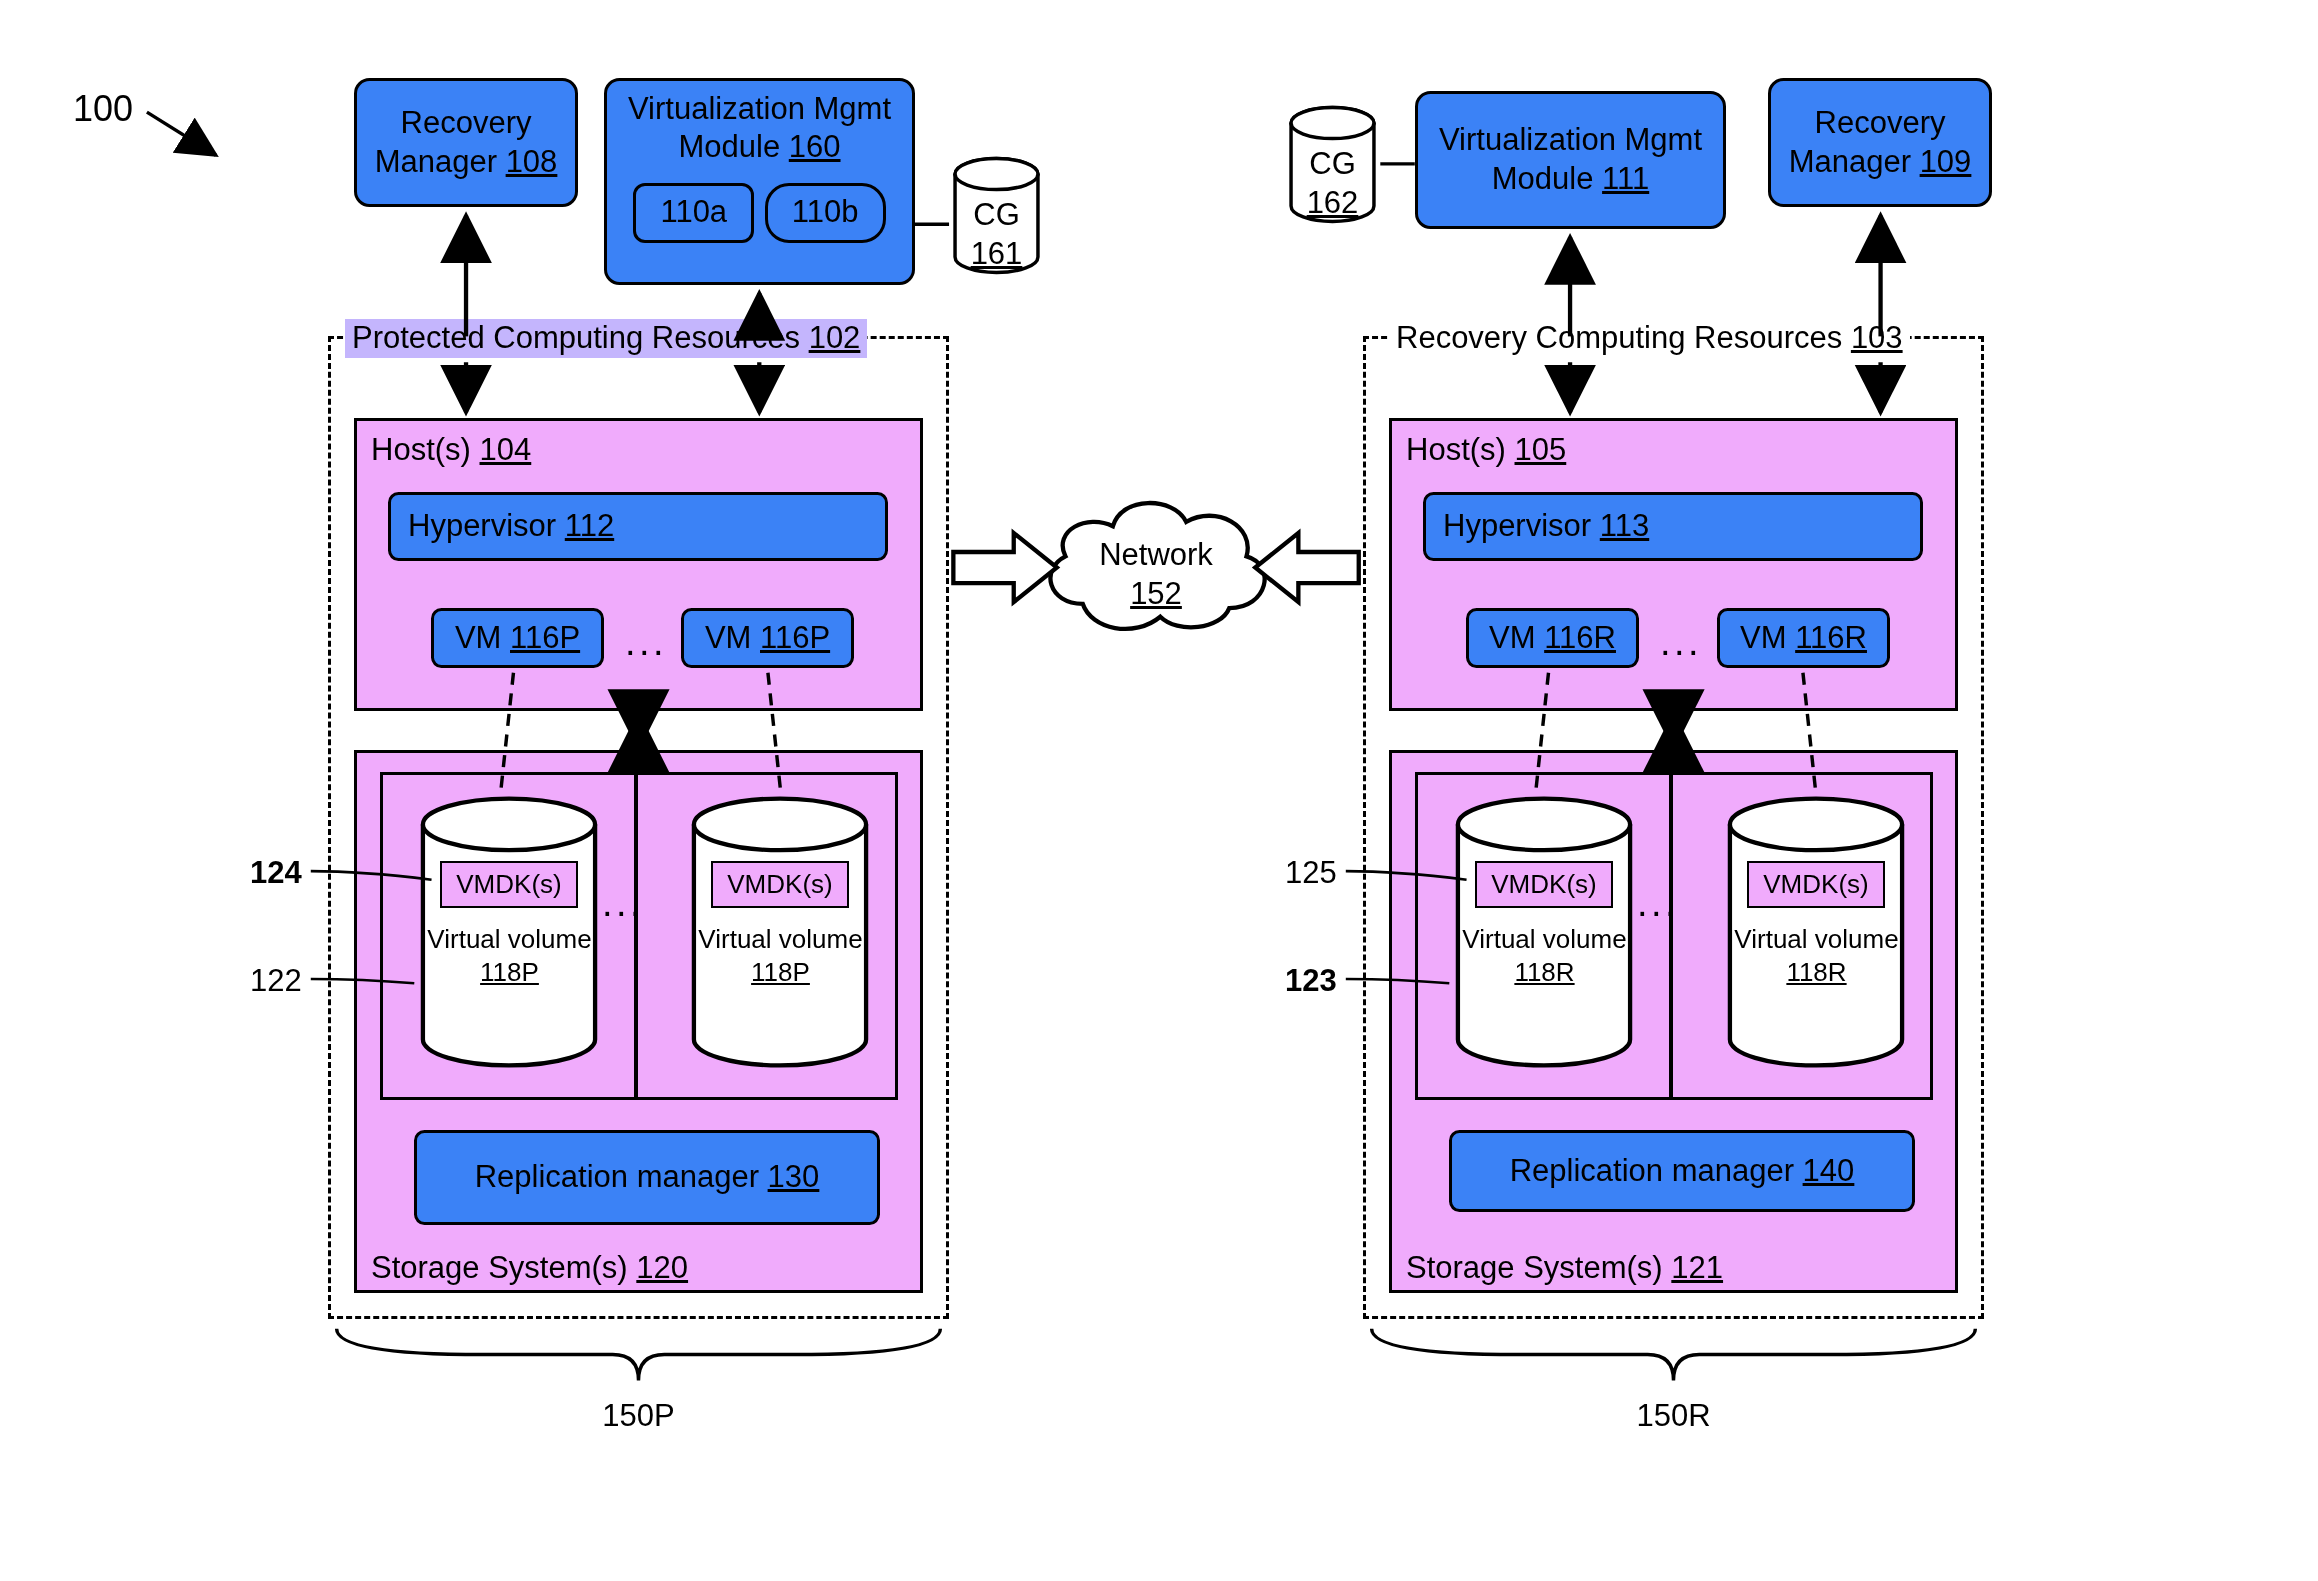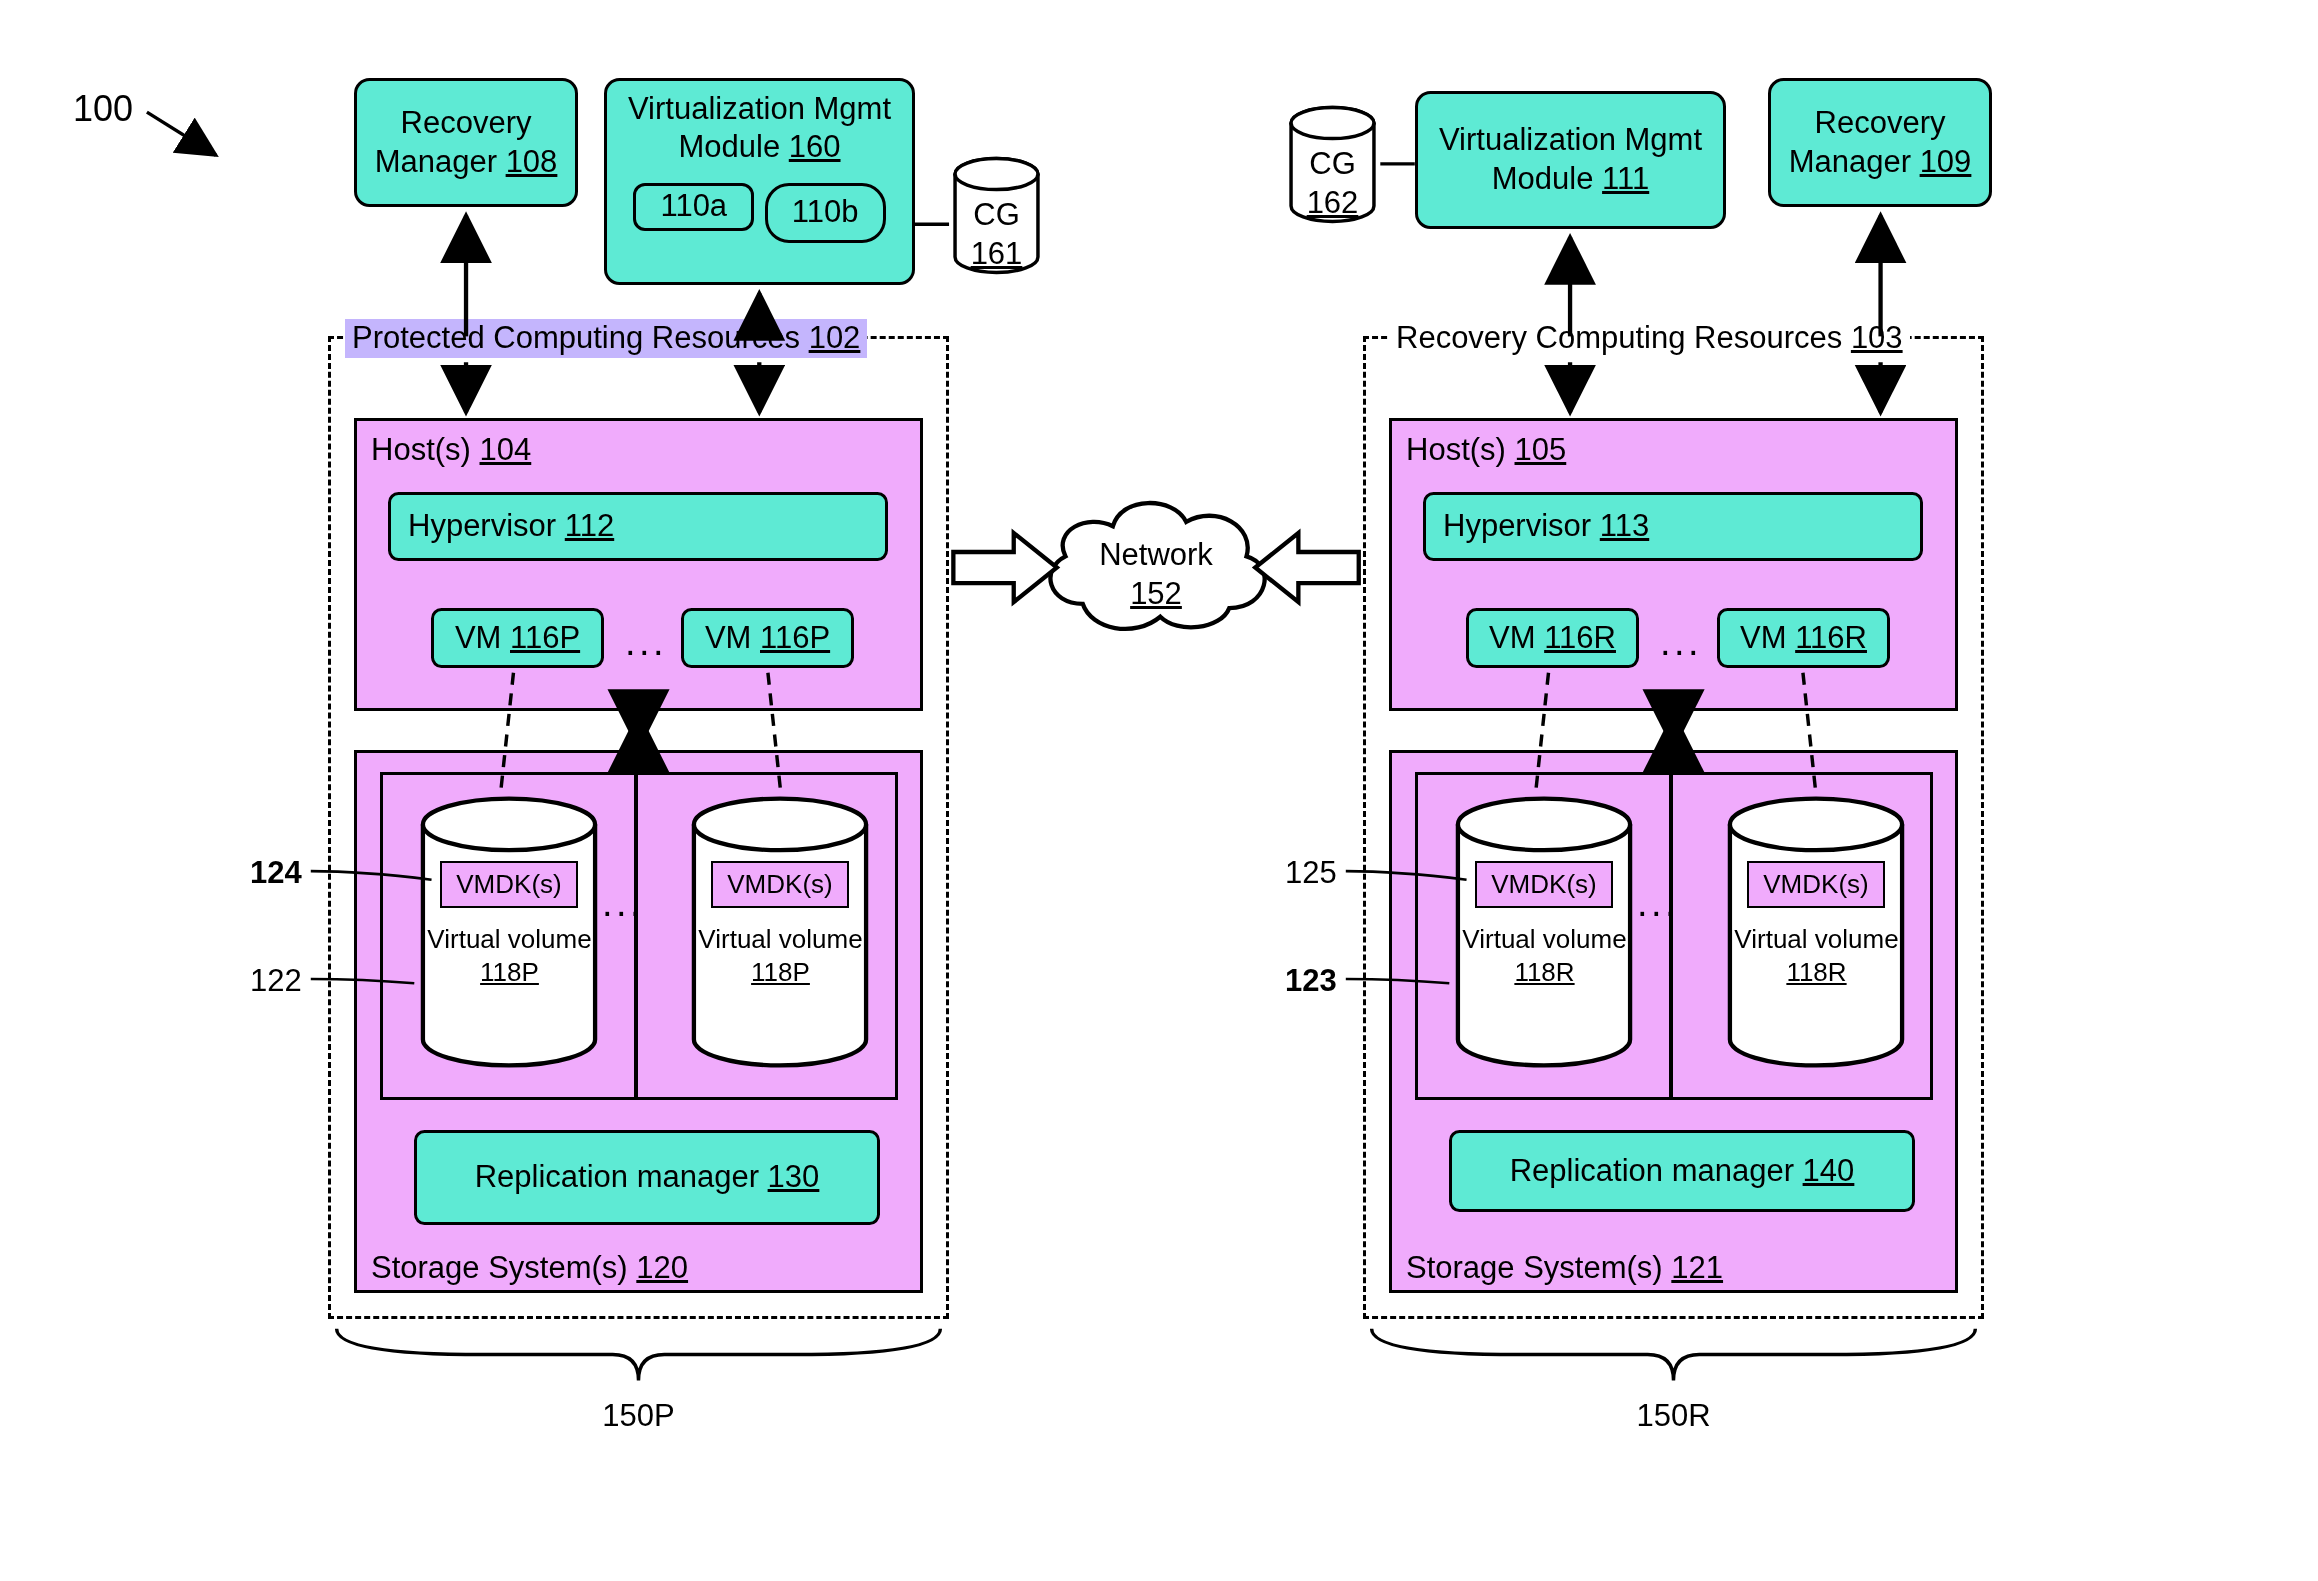--- a/index.html
+++ b/index.html
@@ -10,21 +10,21 @@
     background: #fff;
     width: 2319px;
     height: 1581px;
     position: relative;
   }
   .abs { position: absolute; }
   .box {
     border: 3.5px solid #000;
     border-radius: 15.5px;
     text-align: center;
-    background: #5eead4;
+    background: #3b82f6;
   }
   .rect {
     border: 3.5px solid #000;
     background: #f0abfc;
   }
   .dashed {
     border: 3.5px dashed #000;
     background: #fff;
   }
   .label {
@@ -49,21 +49,21 @@
 
 <div class="abs box flex-col" style="left:354px; top:78px; width:224px; height:129px;">
   <div class="label"><span style="white-space:pre-line">Recovery
 Manager</span> <span class="u">108</span></div>
 </div>
 
 <div class="abs box" style="left:604px; top:78px; width:311px; height:207px; padding-top:8.6px;">
   <div class="label"><span style="white-space:pre-line">Virtualization Mgmt
 Module</span> <span class="u">160</span></div>
   <div style="display:flex; gap:10.4px; justify-content:center; margin-top:15.5px;">
-    <div class="box flex-col" style="width:121px; height:48px; border-radius:12px;">
+    <div class="box flex-col" style="width:121px; height:60px; border-radius:12px;">
         <span class="label">110a</span>
       </div>
     <div class="box flex-col" style="width:121px; height:60px; border-radius:24px;">
         <span class="label">110b</span>
       </div>
   </div>
 </div>
 
 <div class="abs" style="left:949px; top:155px; width:95px; height:121px;">
   <svg width="95" height="121" viewBox="0 0 110 140">

